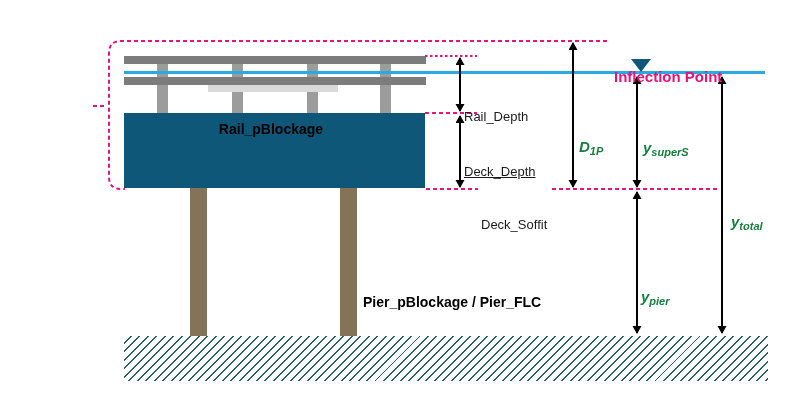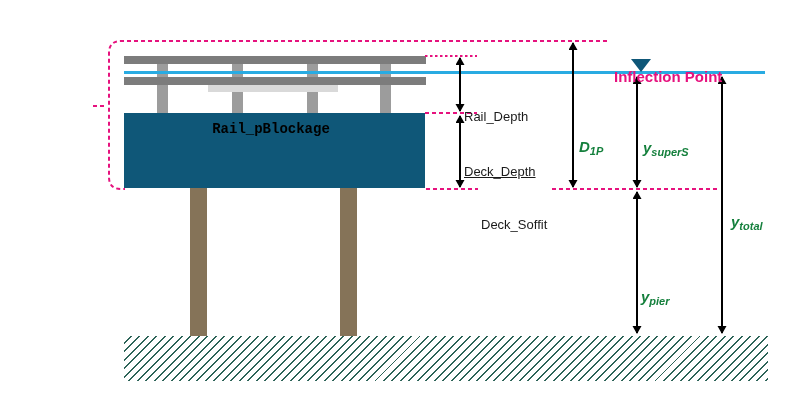--- a/index.html
+++ b/index.html
@@ -21,21 +21,21 @@
             transparent 0 4.6px, var(--hatch) 4.6px 6px);}
   .wtri{width:0;height:0;border-left:10px solid transparent;
         border-right:10px solid transparent;border-top:13px solid var(--deck);}
   
   svg.overlay{position:absolute;left:0;top:0;pointer-events:none;}
   .mag{stroke:var(--magenta);stroke-width:2;fill:none;stroke-dasharray:4 3;}
   .mag.dot{stroke-dasharray:2.5 2.5;}
   .arrow{stroke:#000;stroke-width:2;}
   
   .lbl{position:absolute;white-space:nowrap;color:var(--ink);font-size:13px;line-height:1.1;margin-top:36px;}
-  .bold{font-weight:bold;font-family:Liberation Mono, monospace;}
+  .bold{font-weight:bold;}
   .mag-txt{color:var(--magenta);font-weight:bold;font-size:15px;}
   .white-txt{color:#fff;}
   .math{font-weight:bold;font-style:italic;font-size:15px;color:#15803d;}
   .math sub{font-size:11px;vertical-align:-3px;}
   .ctr{text-align:center;}
   .rt{text-align:right;}
 </style>
 </head>
 <body>
 
@@ -84,20 +84,21 @@
     <line class="arrow" x1="722" y1="77" x2="722" y2="333" marker-start="url(#mStart)" marker-end="url(#mEnd)"></line>
     <line class="arrow" x1="637" y1="192" x2="637" y2="333" marker-start="url(#mStart)" marker-end="url(#mEnd)"></line>
   </svg>
 
 
   <div class="lbl mag-txt" style="left:614px;top:33px;">Inflection Point</div>
 
   <div class="lbl bold ctr" style="left:201px;top:86px;width:140px;font-size:14px;color:#000;">Rail_pBlockage</div>
 
 
+  <div class="lbl bold" style="left:363px;top:259px;font-size:14px;color:#000;">Pier_pBlockage / Pier_FLC</div>
 
   <div class="lbl" style="left:464px;top:74px;">Rail_Depth</div>
 
   <div class="lbl" style="left:464px;top:129px;text-decoration:underline;">Deck_Depth</div>
 
   <div class="lbl" style="left:481px;top:182px;">Deck_Soffit</div>
 
   <div class="lbl math" style="left:579px;top:103px;">
     <span>D</span><sub>1P</sub>
   </div>

